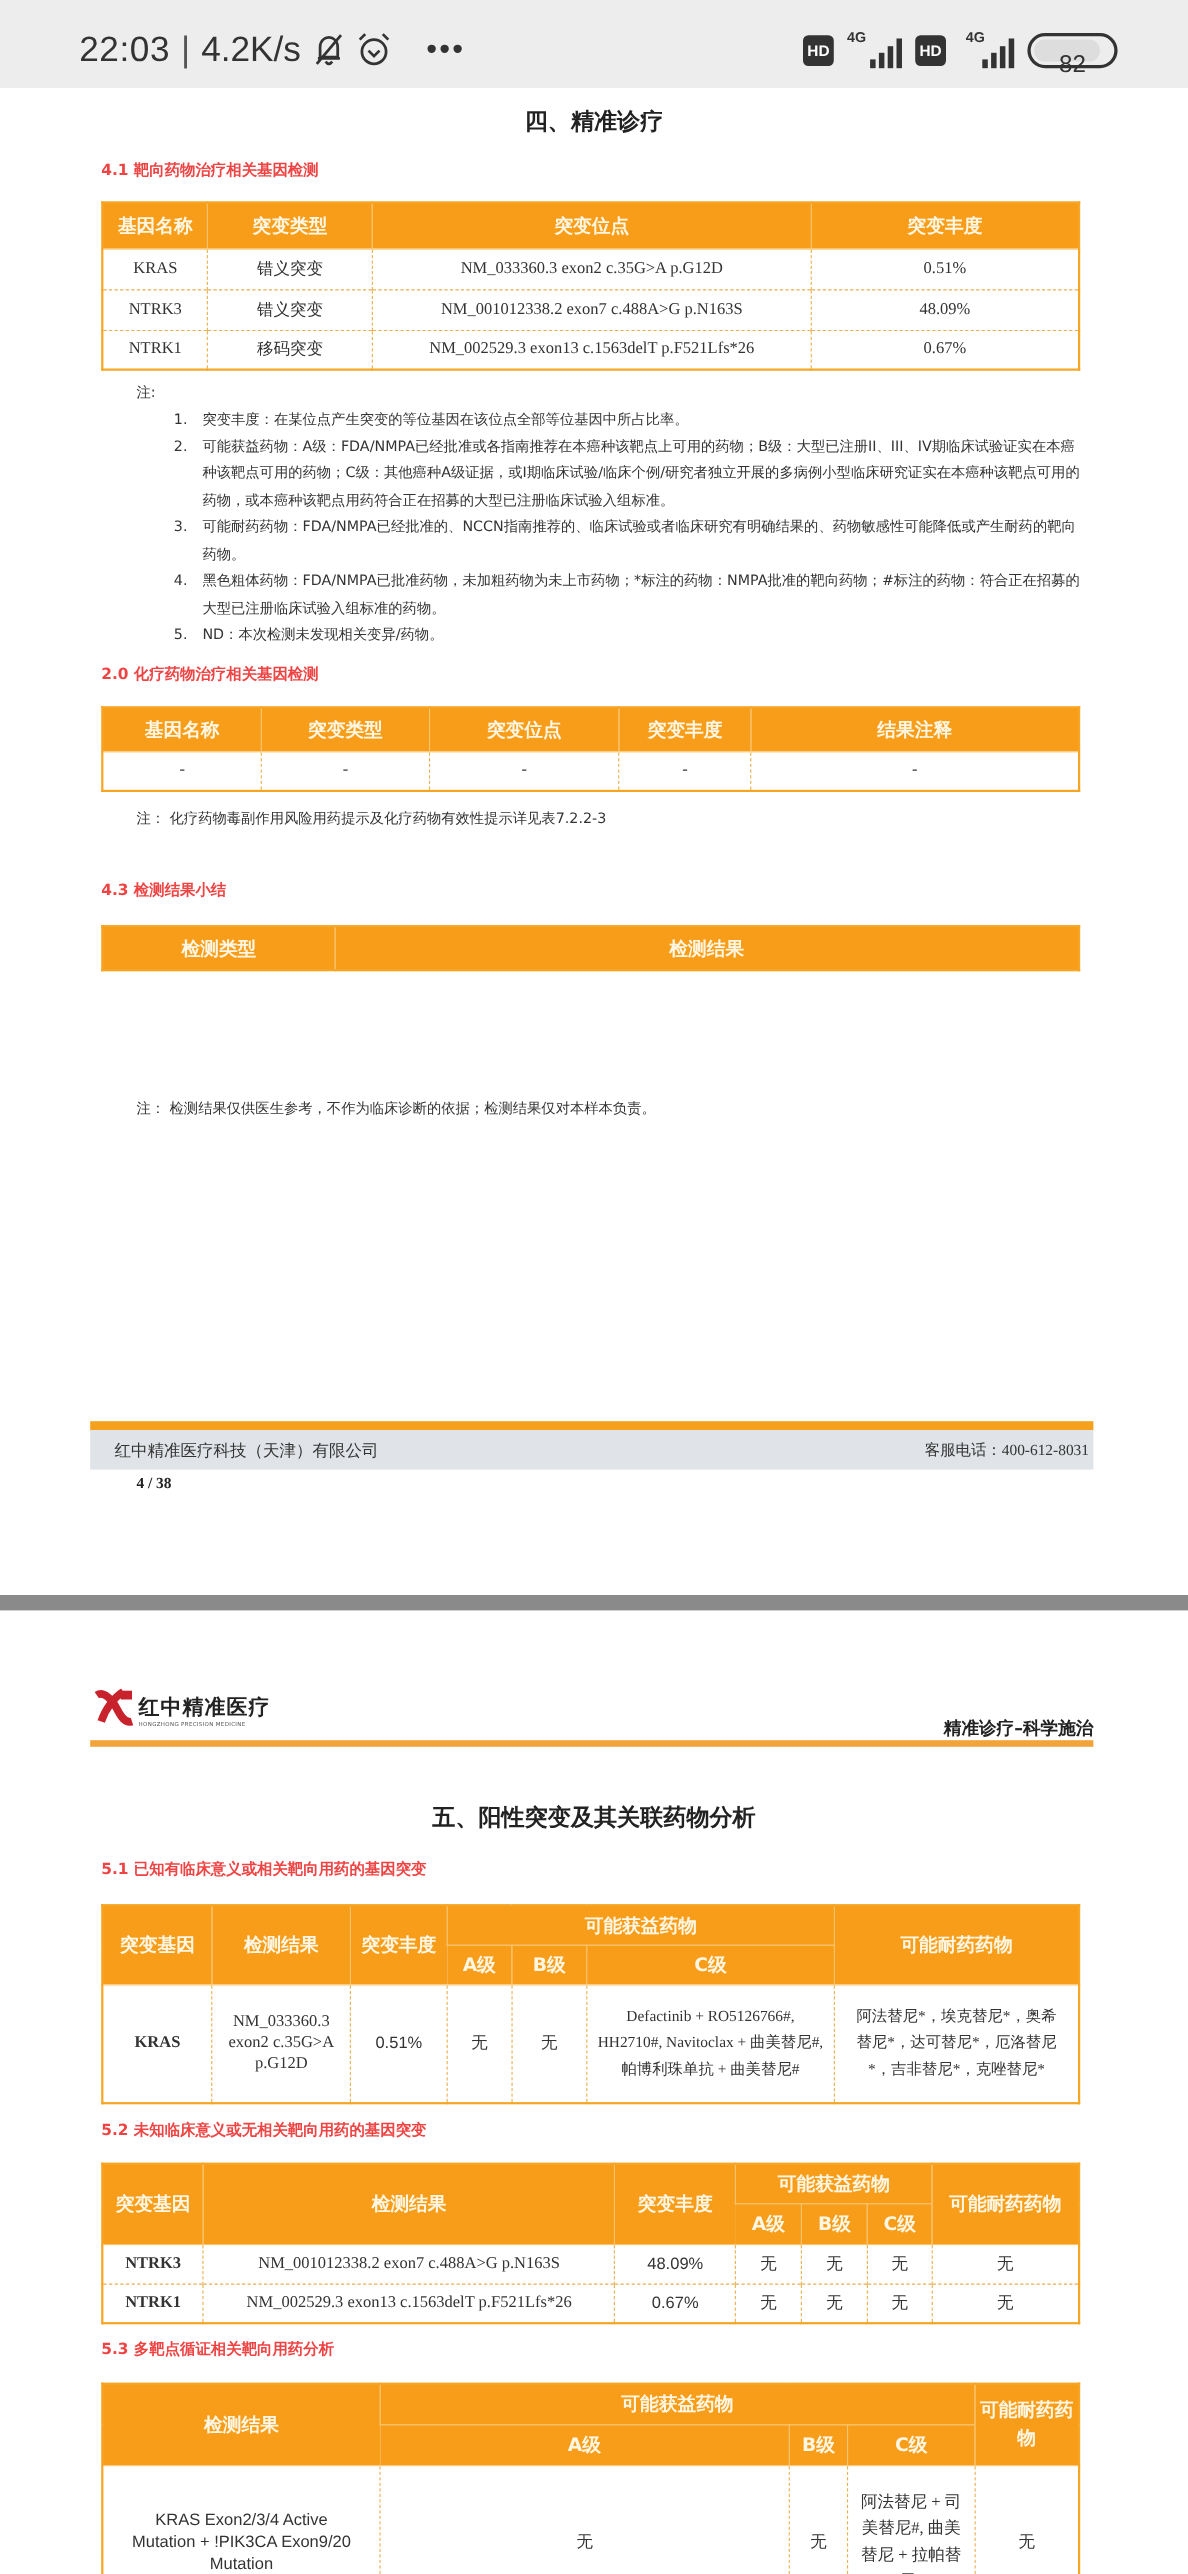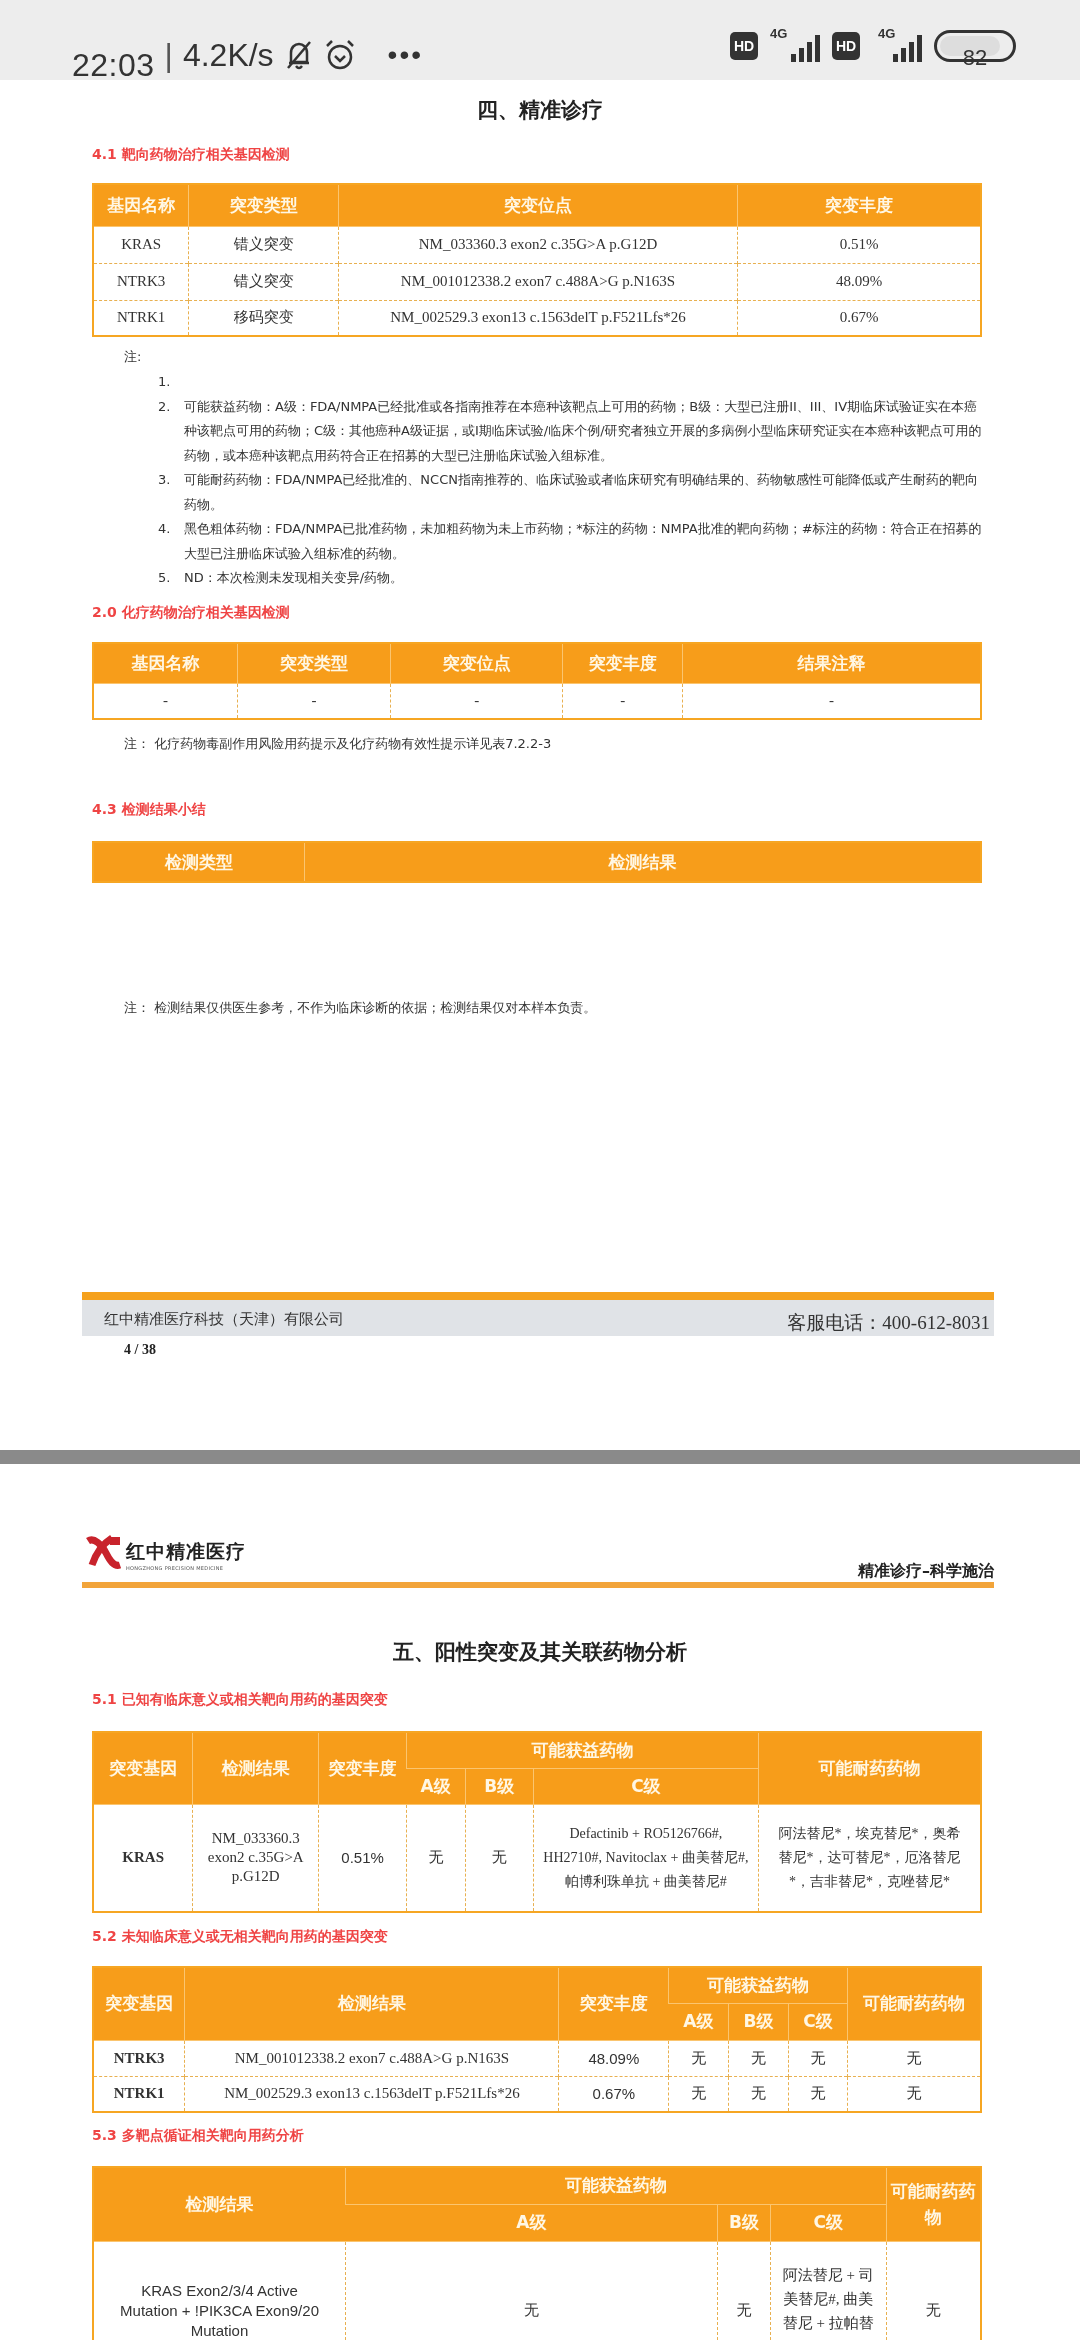--- a/index.html
+++ b/index.html
@@ -2,21 +2,21 @@
 <html><head>
 <meta charset="utf-8">
 <style>
   * { box-sizing: border-box; margin: 0; padding: 0; }
   html, body { width: 1080px; height: 2340px; overflow: hidden; background: #ffffff; }
   body { font-family: "DejaVu Sans", "Liberation Sans", sans-serif; color: #222; position: relative; }
 
   
   .statusbar { position: absolute; left: 0; top: 0; width: 1080px; height: 80px; background: #ededed; }
   .sb-left { position: absolute; left: 72px; top: 26px; font-size: 32px; color: #333; display: flex; align-items: center; gap: 10px; font-family: "Liberation Sans", sans-serif; }
-  .sb-left .time { letter-spacing: 0.5px; margin-top: 21px; }
+  .sb-left .time { letter-spacing: 0.5px; }
   .sb-icon { display: inline-flex; align-items: center; justify-content: center; }
   .sb-dots { font-size: 28px; letter-spacing: 2px; margin-left: 22px; }
   .sb-right { position: absolute; right: 64px; top: 30px; display: flex; align-items: center; gap: 12px; }
   .hd { width: 28px; height: 28px; background: #333; color: #fff; border-radius: 5px; font-size: 14px; font-weight: bold; display: flex; align-items: center; justify-content: center; font-family: "Liberation Sans", sans-serif; }
   .sig { position: relative; width: 50px; height: 32px; }
   .sig .lab { position: absolute; left: 0; top: -4px; font-size: 13px; font-weight: bold; color: #333; font-family: "Liberation Sans", sans-serif; }
   .sig .bars { position: absolute; right: 0; bottom: 0; display: flex; align-items: flex-end; gap: 3px; }
   .sig .bars i { display: block; width: 5px; background: #333; }
   .battery { width: 82px; height: 32px; border: 3px solid #333; border-radius: 16px; display: flex; align-items: center; justify-content: center; font-size: 22px; color: #333; position: relative; font-family: "Liberation Sans", sans-serif; }
   .battery .fill { position: absolute; left: 3px; top: 3px; bottom: 3px; width: 60px; background: #ddd; border-radius: 12px; z-index: 0; }
@@ -32,21 +32,21 @@
   table.rt tr:first-child td { border-top: none; }
   .gene-red-serif { color: #c8232c; font-family: "Liberation Serif", serif; }
   .gene-red-bold { color: #d42a22; font-weight: bold; font-family: "Liberation Sans", sans-serif; }
   .cn { font-family: "DejaVu Sans", sans-serif; }
   .note-line { position: absolute; left: 124px; font-size: 13px; color: #333; }
 
   
   .footer-bar { position: absolute; left: 82px; width: 912px; height: 8px; background: #f5a11d; }
   .footer-grey { position: absolute; left: 82px; width: 912px; height: 36px; background: #e0e3e7; }
   .footer-left { position: absolute; left: 104px; font-size: 15px; color: #333; }
-  .footer-right { position: absolute; right: 90px; font-size: 19px; color: #333; }
+  .footer-right { position: absolute; right: 90px; font-size: 14px; color: #333; }
   .pg-num { position: absolute; left: 124px; font-size: 14px; font-weight: bold; color: #222; font-family: "Liberation Serif", serif; }
 
   .divider-gap { position: absolute; left: 0; width: 1080px; height: 14px; background: #8a8a8a; }
 
   
   .logo { position: absolute; left: 84px; top: 1535px; display: flex; align-items: center; gap: 4px; }
   .logo-text { display: flex; flex-direction: column; }
   .logo-cn { font-size: 19px; color: #222; font-weight: bold; letter-spacing: 1px; }
   .logo-en { font-size: 5px; color: #555; letter-spacing: 0.3px; }
   .slogan { position: absolute; right: 86px; top: 1561px; font-size: 16px; font-weight: bold; color: #222; }
@@ -141,20 +141,21 @@
     <td>NM_002529.3 exon13 c.1563delT p.F521Lfs*26</td>
     <td>0.67%</td>
   </tr>
 </tbody>
   </table>
 
 <div style="position:absolute; left:124px; top:348px; font-size:13px; color:#333;">注:</div>
 <div style="position:absolute; left:158px; top:370px; width:830px; font-size:13px; color:#333; line-height:24.5px;">
   <div style="display:flex">
       <span style="width:26px; flex:none">1.</span>
+      <span>突变丰度：在某位点产生突变的等位基因在该位点全部等位基因中所占比率。</span>
     </div>
   <div style="display:flex">
       <span style="width:26px; flex:none">2.</span>
       <span>可能获益药物：A级：FDA/NMPA已经批准或各指南推荐在本癌种该靶点上可用的药物；B级：大型已注册II、III、IV期临床试验证实在本癌种该靶点可用的药物；C级：其他癌种A级证据，或I期临床试验/临床个例/研究者独立开展的多病例小型临床研究证实在本癌种该靶点可用的药物，或本癌种该靶点用药符合正在招募的大型已注册临床试验入组标准。</span>
     </div>
   <div style="display:flex">
       <span style="width:26px; flex:none">3.</span>
       <span>可能耐药药物：FDA/NMPA已经批准的、NCCN指南推荐的、临床试验或者临床研究有明确结果的、药物敏感性可能降低或产生耐药的靶向药物。</span>
     </div>
   <div style="display:flex">

